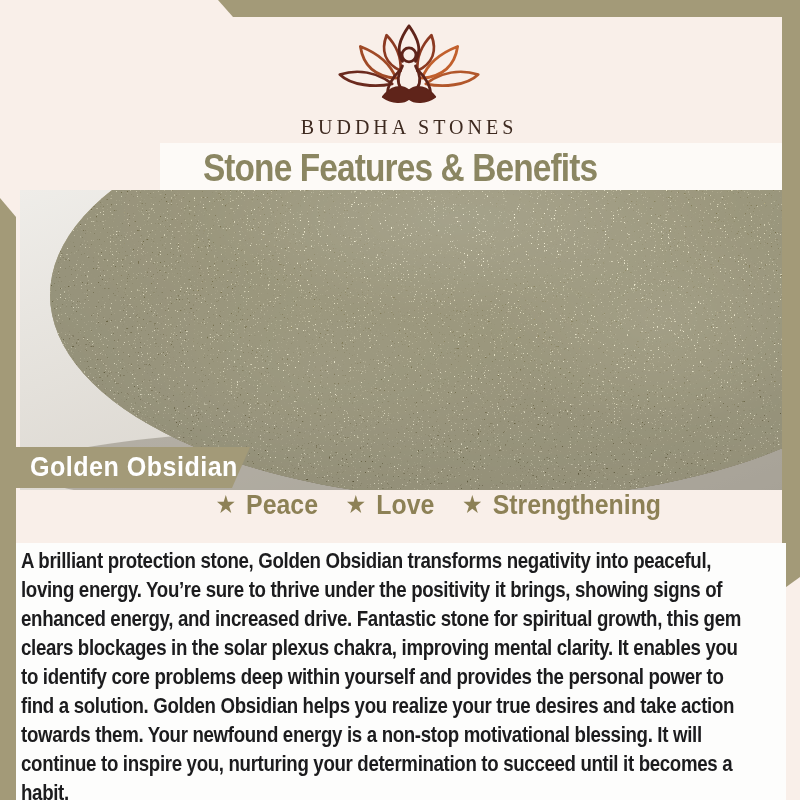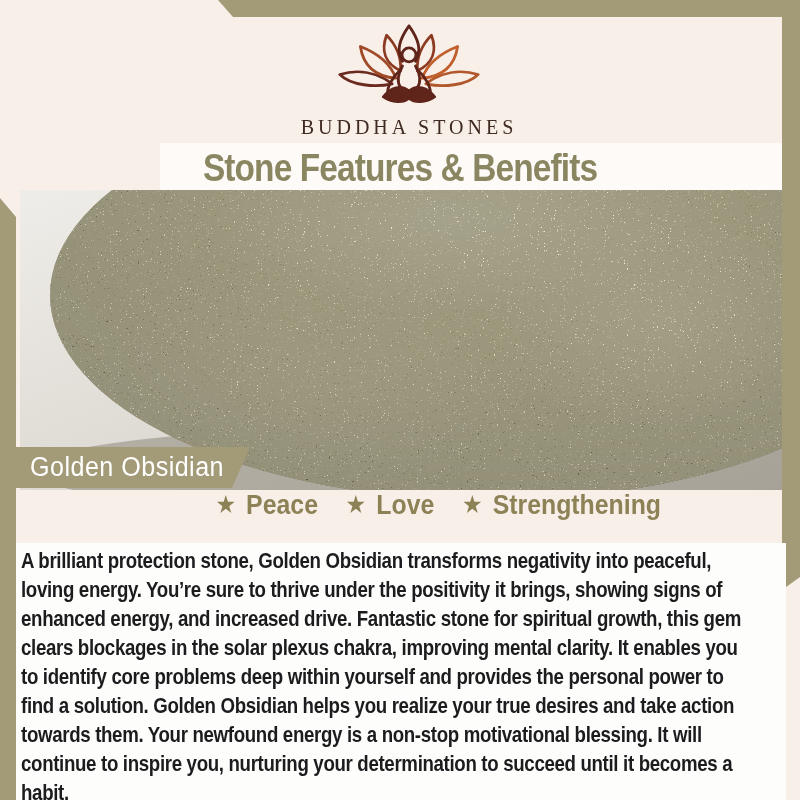--- a/index.html
+++ b/index.html
@@ -28,21 +28,21 @@
   #page-title{top:147px;left:0;right:0;text-align:center;
     font-size:38px;font-weight:bold;color:#8b8662;white-space:nowrap;
     transform:scaleX(.88);letter-spacing:-1px;}
 
   
   #photo{left:20px;top:190px;width:762px;height:300px;overflow:hidden;}
 
   
   #stone-label{left:0;top:447px;width:250px;height:41px;background:#a39a78;
     clip-path:polygon(0 0,100% 0,calc(100% - 18px) 100%,0 100%);z-index:5;
-    color:#fff;font-weight:normal;font-size:27px;line-height:41px;
+    color:#fff;font-weight:bold;font-size:27px;line-height:41px;
     padding-left:30px;box-sizing:border-box;white-space:nowrap;
     letter-spacing:.5px;}
   #stone-label .inner{display:inline-block;transform:scaleX(.93);transform-origin:left center;}
 
   
   #benefits{top:489px;left:0;right:0;height:32px;display:flex;
     justify-content:center;padding-left:76px;color:#8d8156;}
   #benefits .row{display:flex;gap:30px;transform:scaleX(.92);transform-origin:center;}
   .benefit{display:flex;align-items:center;gap:11px;font-weight:bold;
     font-size:27px;line-height:32px;white-space:nowrap;}

